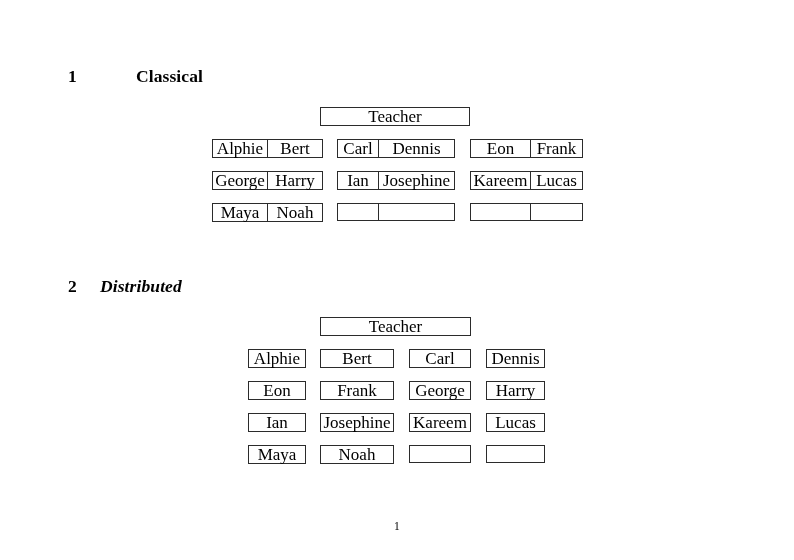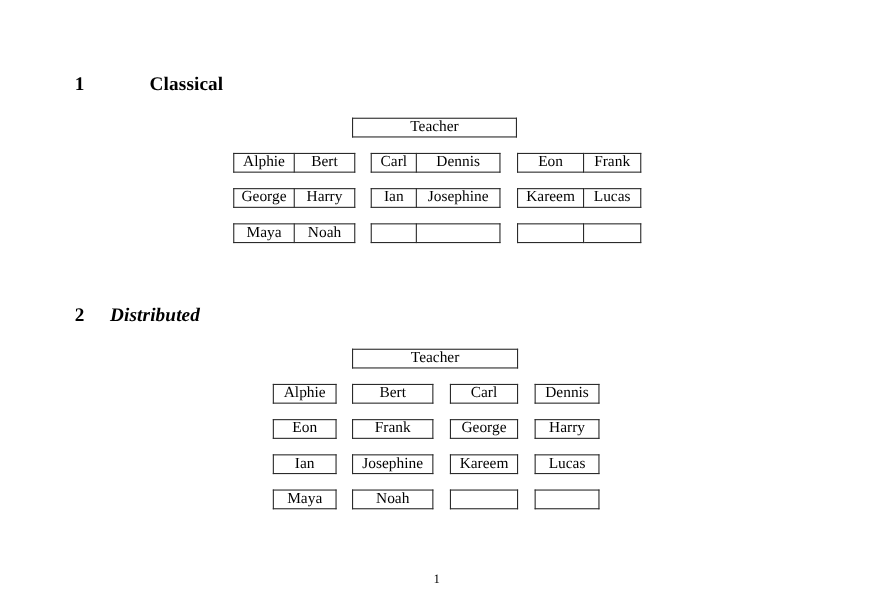--- a/index.html
+++ b/index.html
@@ -31,21 +31,21 @@
     position: absolute;
     font-weight: bold;
     font-size: 17.5px;
   }
 
   
   .tbl {
     position: absolute;
     border-collapse: collapse;
     border-spacing: 0;
-    font-size: 14px;
+    font-size: 17px;
     line-height: 1;
     table-layout: fixed;
     padding-left: 12px;
   }
   .tbl td {
     border: 1px solid #2b2b2b;
     text-align: center;
     vertical-align: middle;
     height: 16px;
     padding: 0 2px;

